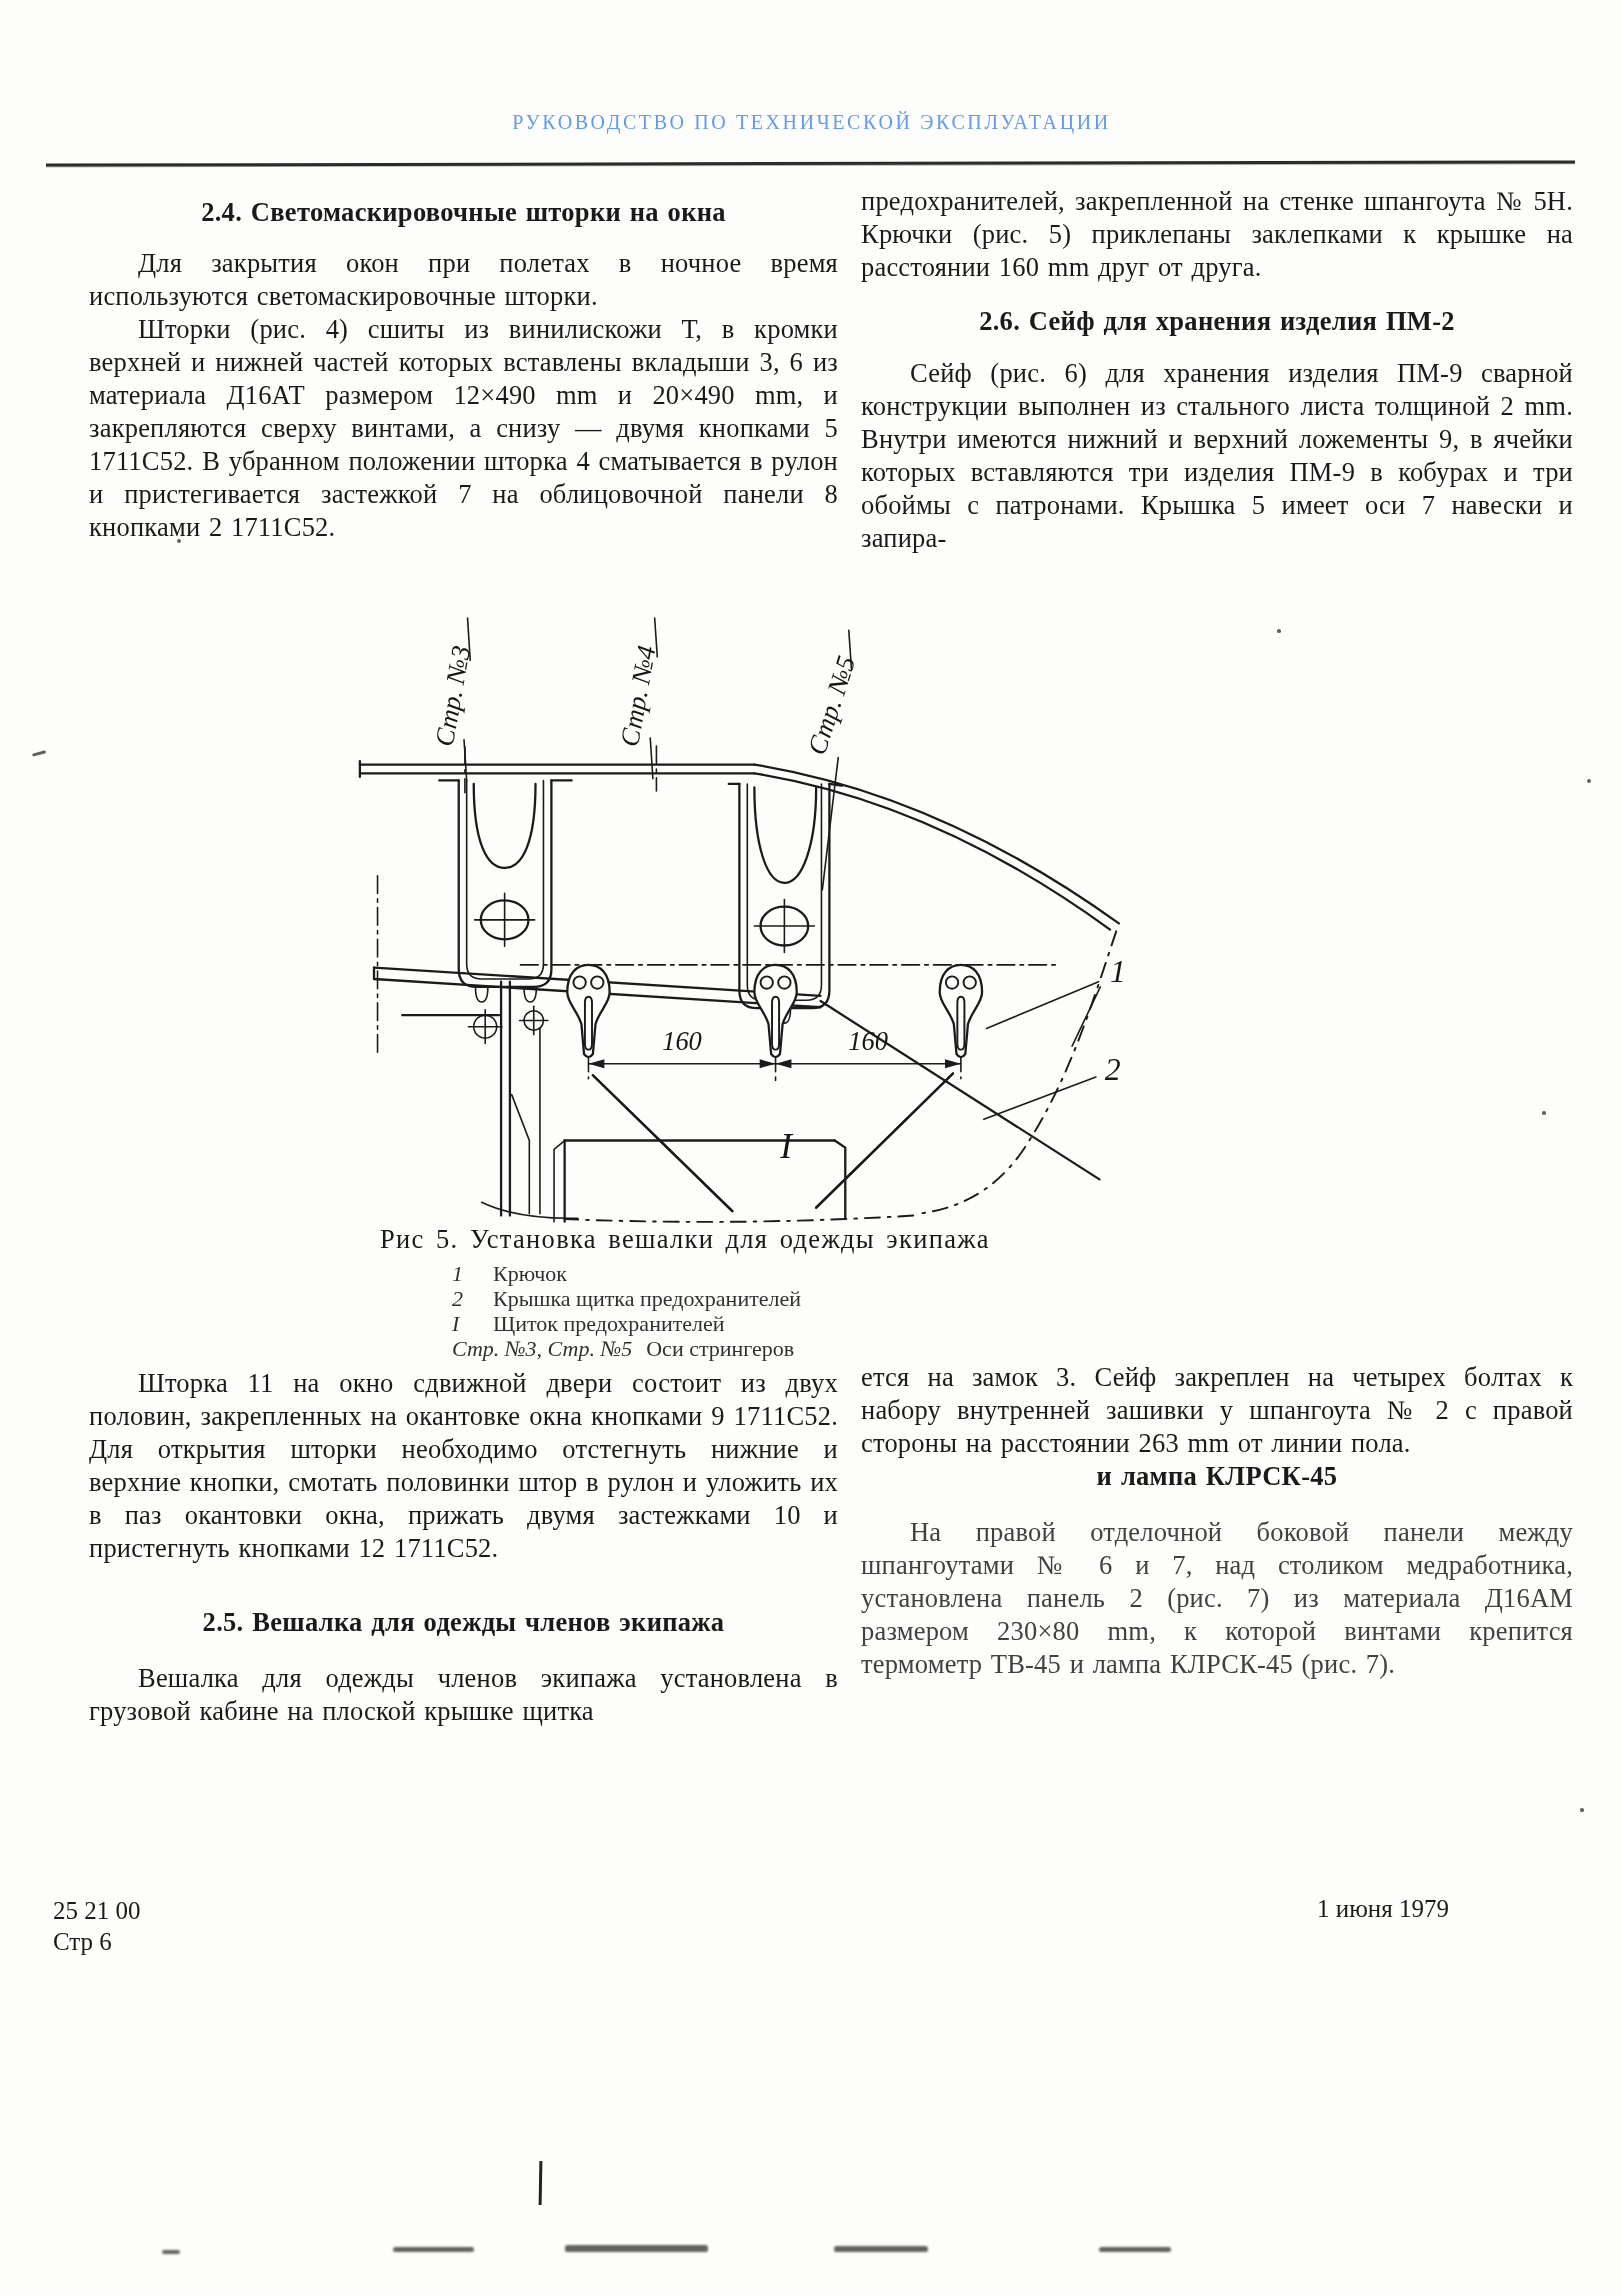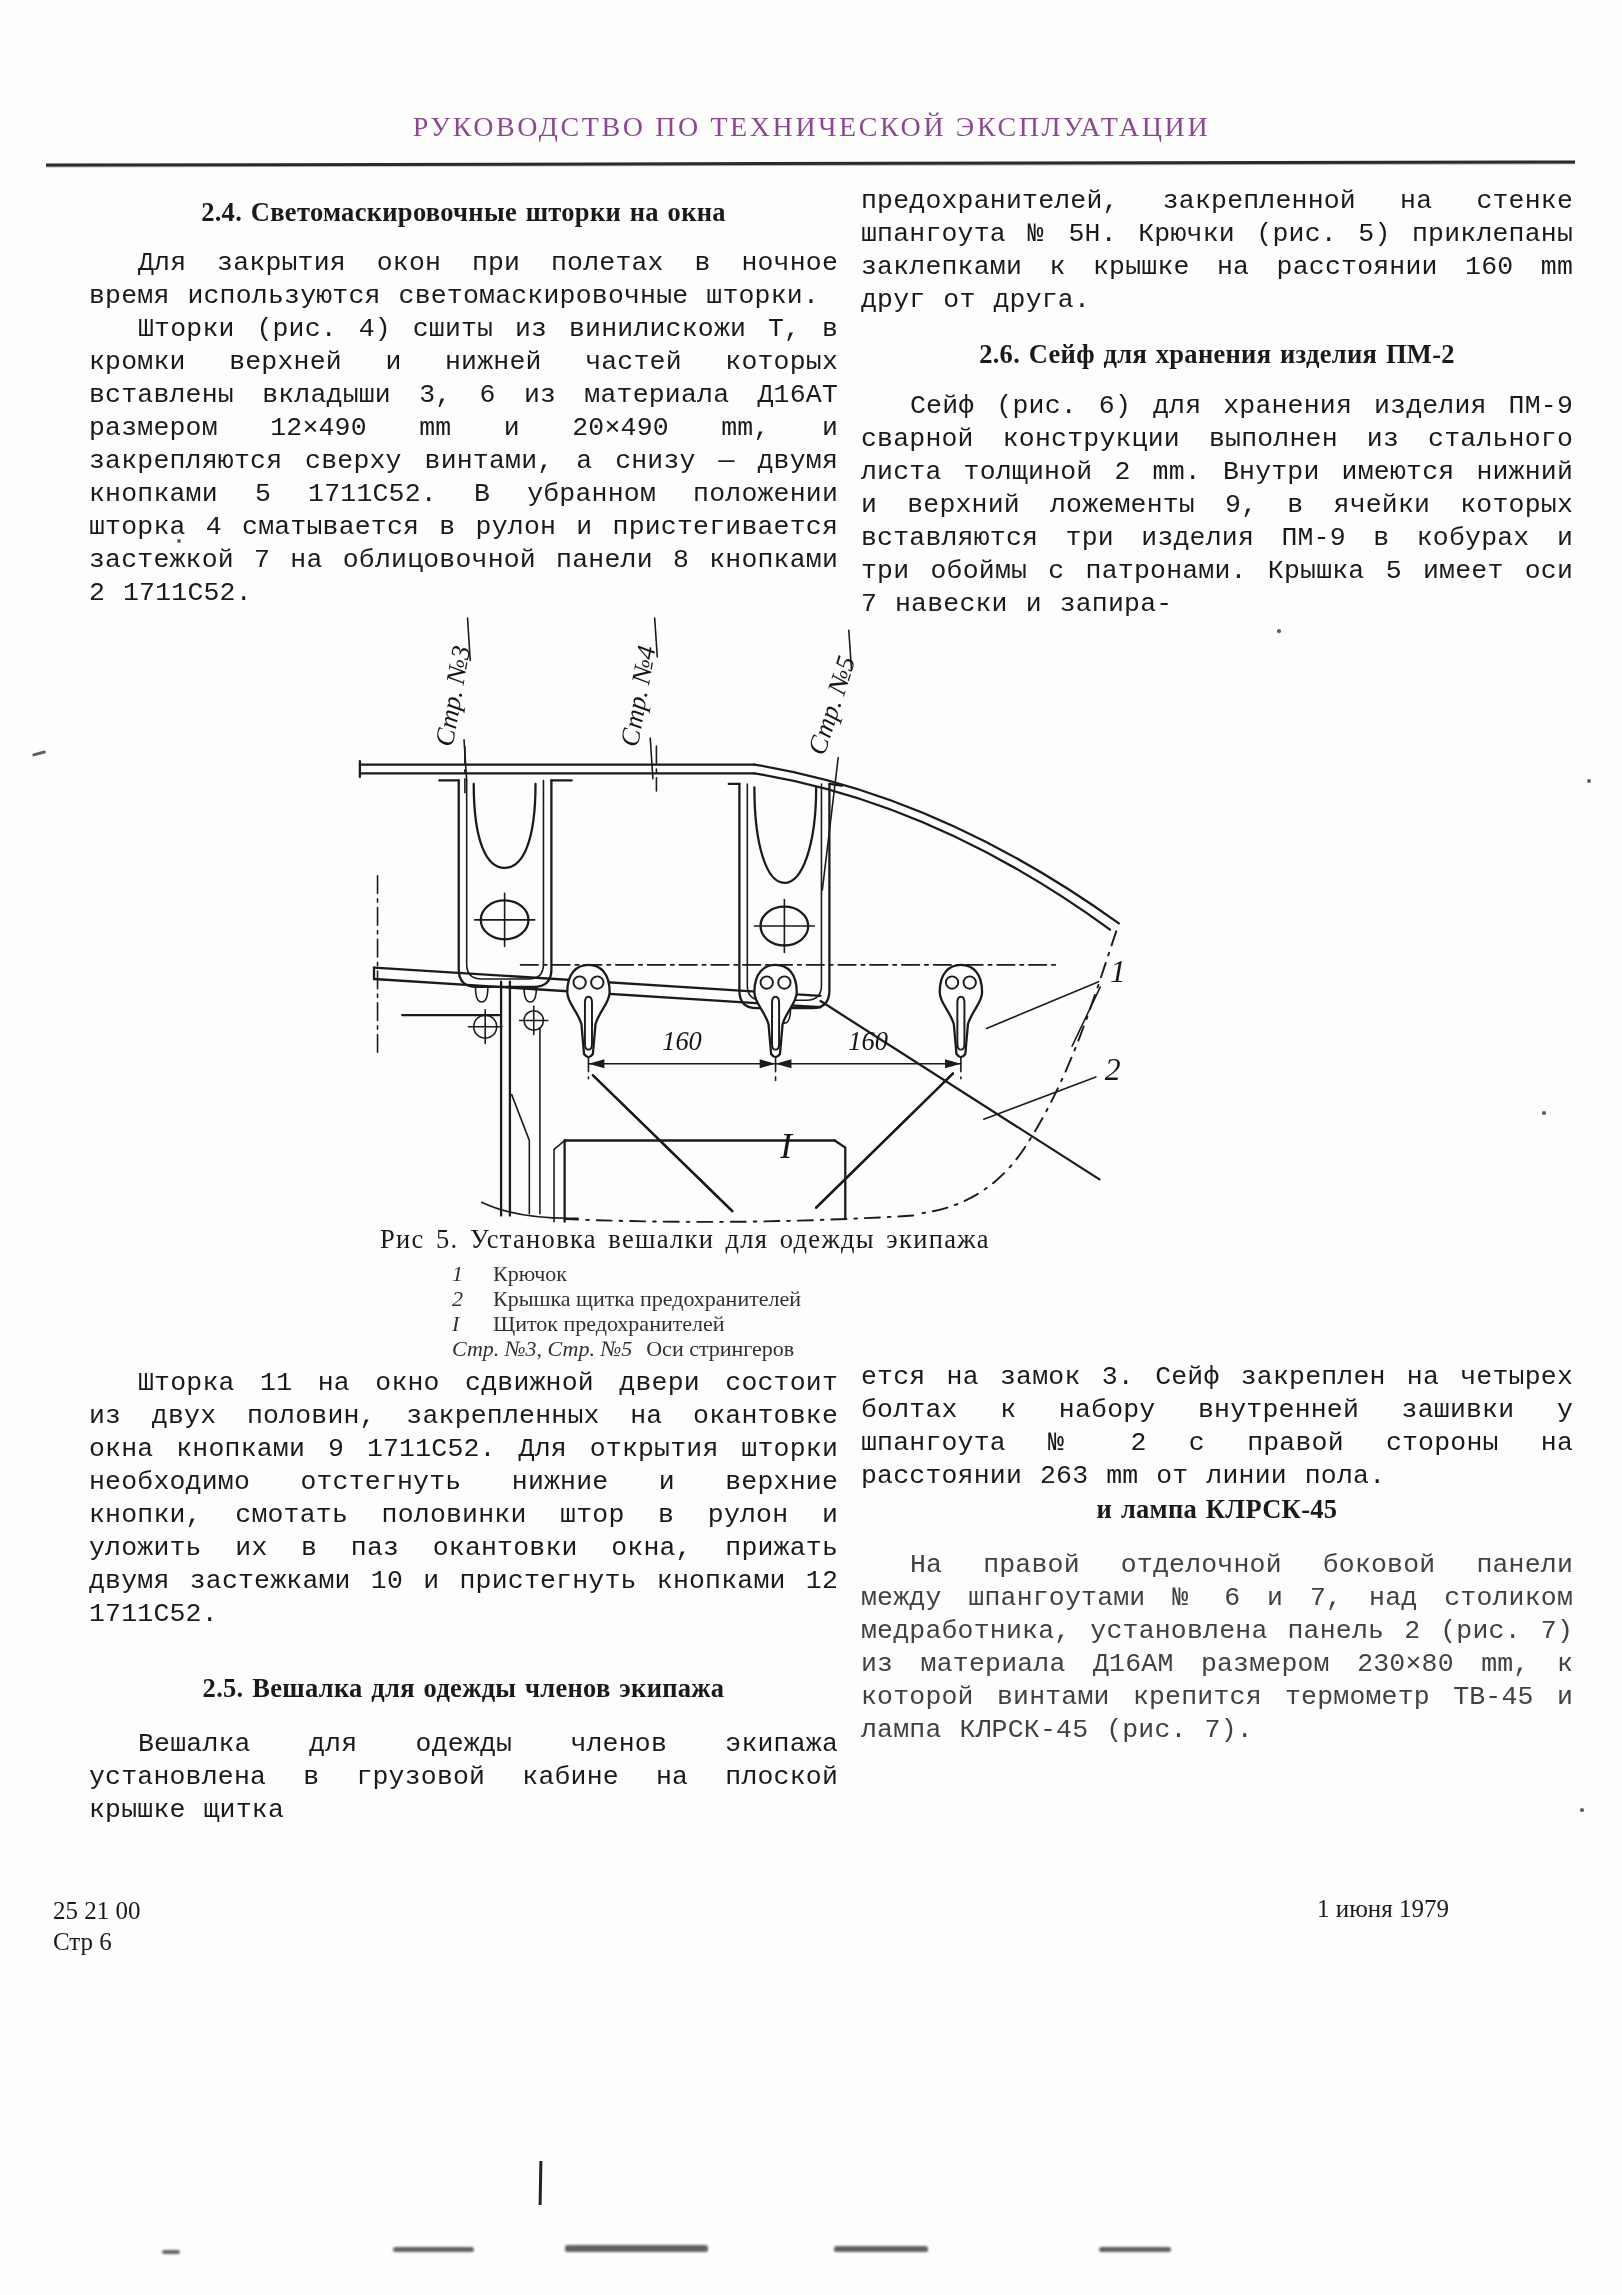--- a/index.html
+++ b/index.html
@@ -7,31 +7,31 @@
     width:1623px;height:2295px;position:relative;
     background:#fdfdfb;
     font-family:"Liberation Serif",serif;
     color:#1a1a1a;
     overflow:hidden;
   }
   .abs{position:absolute;}
   
   .header-title{
     top:111px;left:0;width:100%;text-align:center;
-    font-size:28px;letter-spacing:2.6px;color:#701a75;
+    font-size:20px;letter-spacing:2.6px;color:#3b82f6;
     filter:blur(0.7px);opacity:.8;
   }
   .header-rule{
     top:162px;left:46px;width:1529px;height:2.6px;
     background:#2b2b2b;transform:rotate(-0.12deg);
     box-shadow:0 0.9px 0 rgba(40,40,40,.35);
   }
   
   .col{font-size:26.5px;line-height:33px;text-align:justify;word-spacing:1.8px;letter-spacing:0.2px;margin-left:36px;}
-  .col p{margin:0;font-family:Liberation Mono, monospace;}
+  .col p{margin:0;}
   .col p.ind{text-indent:49px;}
   .col h3{
     font-size:26.5px;font-weight:bold;text-align:center;
     margin:0 0 17.7px 0;letter-spacing:0.3px;
   }
   .col-left-top{top:196px;left:53px;width:749px;}
   .col-right-top{top:185px;left:825px;width:712px;}
   .col-left-bottom{top:1367px;left:53px;width:749px;}
   .col-right-bottom{top:1361px;left:825px;width:712px;}
   .h25{margin:41px 0 23px 0 !important;}

